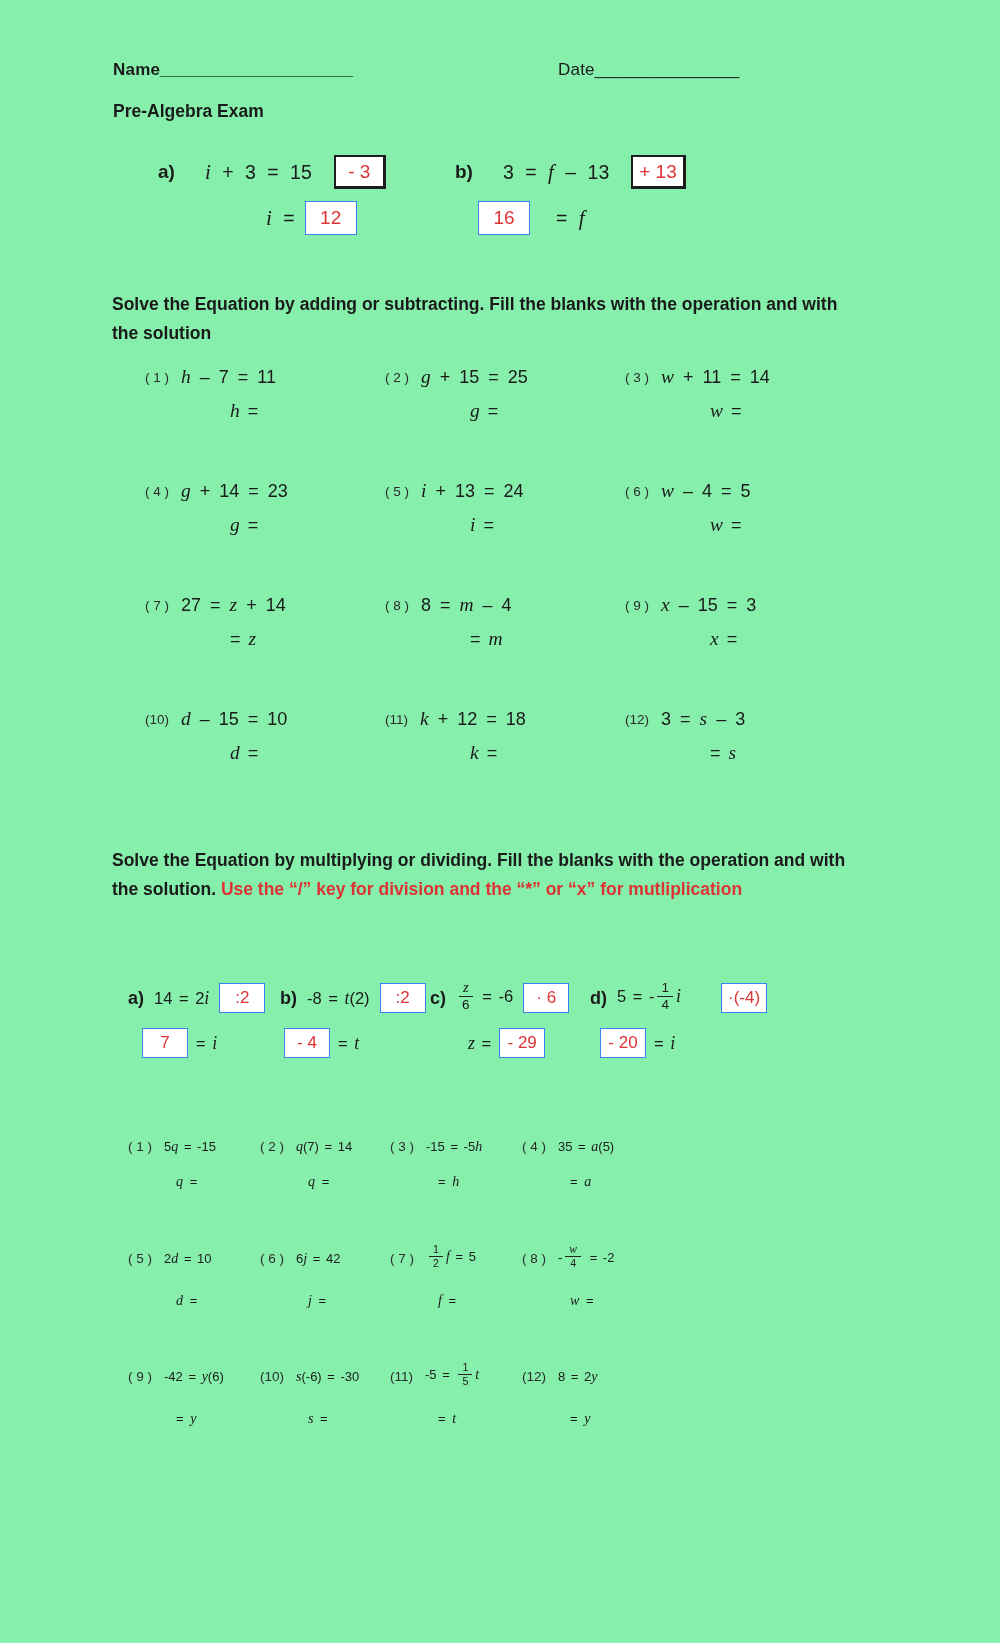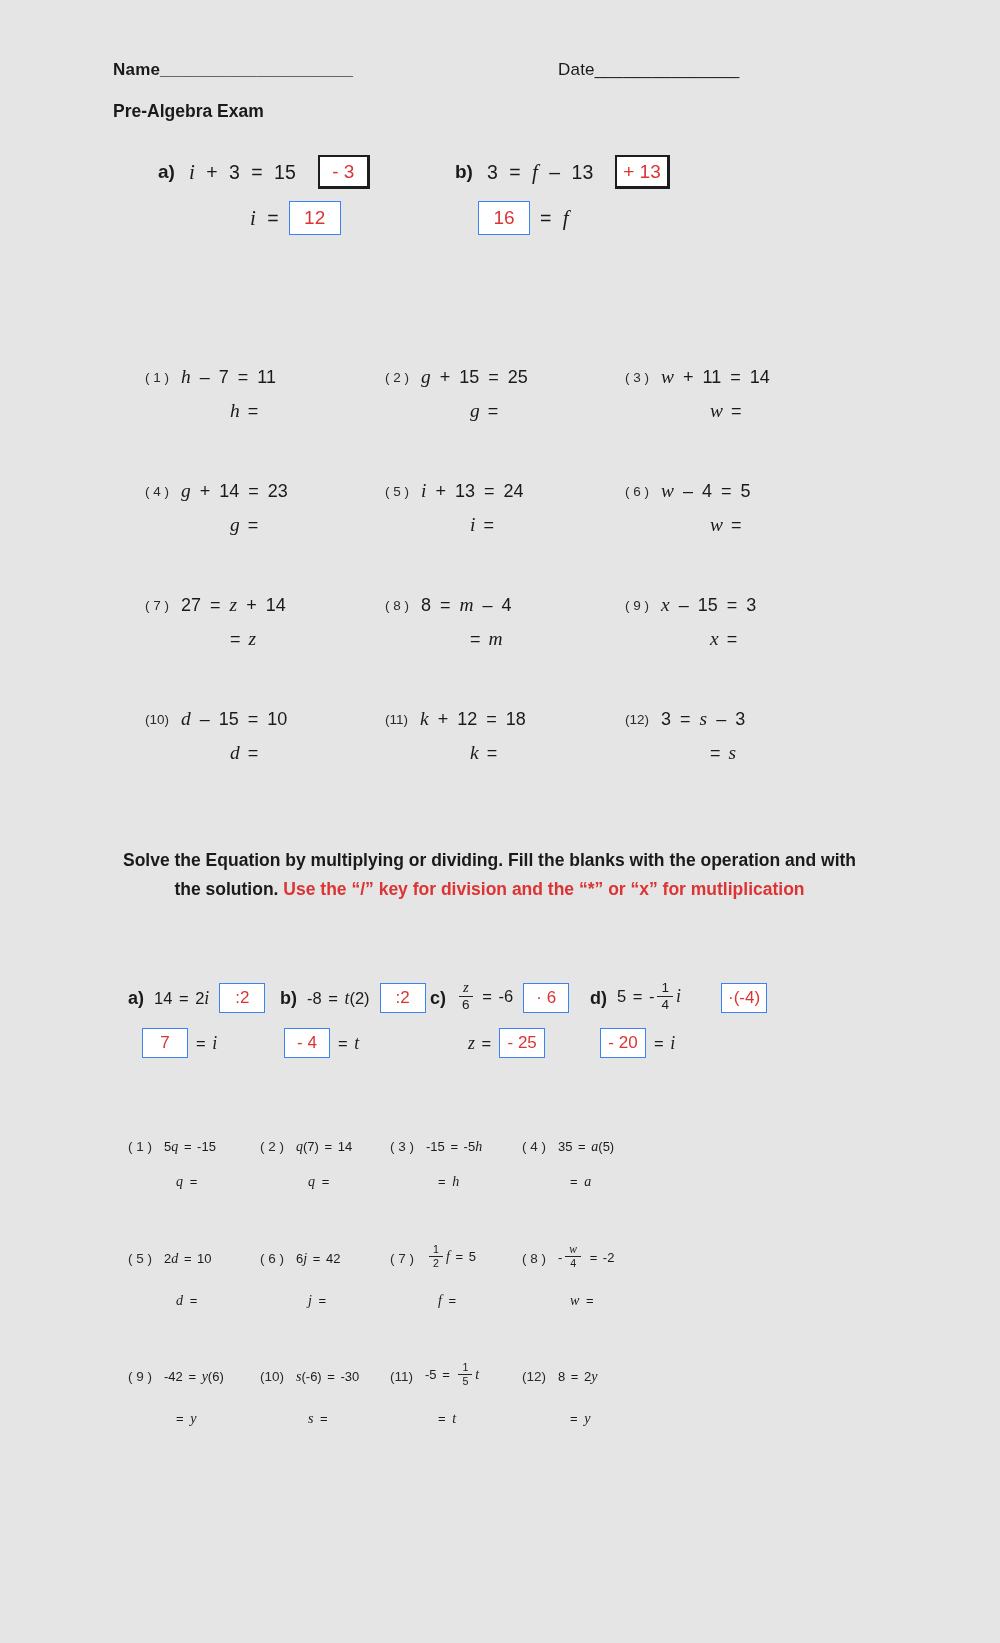--- a/index.html
+++ b/index.html
@@ -1,25 +1,25 @@
 <!DOCTYPE html>
 <html style="--red: #dc3434;"><head>
 <meta charset="utf-8">
 <style>
   html,body{margin:0;padding:0;background:#fff;}
-  .page{position:relative;width:1000px;height:1643px;background:#e5e5e5;
+  .page{position:relative;width:1000px;height:1643px;background:#86efac;
         font-family:"Liberation Sans",sans-serif;color:#1a1a1a;overflow:hidden;}
 
   .name-field{position:absolute;left:113px;top:60px;font-weight:bold;font-size:17px;letter-spacing:.2px;}
   .date-field{position:absolute;left:558px;top:60px;font-weight:normal;font-size:17px;letter-spacing:.2px;}
   .page-title{position:absolute;left:113px;top:101px;font-weight:bold;font-size:17.5px;}
 
   .sec-heading{position:absolute;left:112px;font-weight:bold;font-size:17.5px;line-height:28.5px;}
   .h1{top:290px;width:735px;}
-  .h2{top:846px;width:755px;text-align:center;}
+  .h2{top:846px;width:755px;}
   .red{color:var(--red,#dc3434);}
 
   
   .eq{font-size:18px;word-spacing:4px;white-space:nowrap;}
   .var{font-family:"Liberation Serif",serif;font-style:italic;font-size:1.08em;}
   .pnum{font-size:13.5px;color:#2b2b2b;margin-right:12px;white-space:pre;}
   .frac{display:inline-flex;flex-direction:column;align-items:center;vertical-align:middle;
         font-size:0.82em;margin:0 3px;transform:translateY(-2px);}
   .frac .fnum{border-bottom:1.7px solid #222;padding:0 4px;line-height:1.15;}
   .frac .fden{line-height:1.15;padding:0 2px;}
@@ -30,21 +30,21 @@
        font-size:19px;box-sizing:border-box;white-space:nowrap;}
   .box.strong{border:2px solid #1d1d1d;border-right-width:3px;border-bottom-width:3px;}
 
   
   .exg .line1{display:flex;align-items:center;}
   .exg .exlabel{font-weight:bold;font-size:19px;margin-right:14px;}
   .exg .opbox{margin-left:22px;}
   .exg .line2{display:flex;align-items:center;gap:10px;}
 
   .ex1-row{position:absolute;left:158px;top:153px;display:flex;gap:43px;}
-  .ex1-row .eq{font-size:19.5px;word-spacing:6px;}
+  .ex1-row .eq{font-size:19.5px;word-spacing:6px;margin-left:16px;}
   .ex1-row .line1{min-height:38px;}
   .ex1-row .line2{margin-top:10px;}
   .ex1-row .exg:nth-child(1){width:254px;}
   .ex1-row .exg:nth-child(1) .line2{margin-left:92px;}
   .ex1-row .exg:nth-child(2) .line2{margin-left:23px;}
 
   .ex2-row{position:absolute;left:128px;top:972px;display:flex;}
   .ex2-row .eq{font-size:16.5px;word-spacing:2px;}
   .ex2-row .exlabel{font-size:18px;margin-right:10px;}
   .ex2-row .box{min-width:46px;height:30px;font-size:17px;}
@@ -101,20 +101,21 @@
           <span class="eq">3 = <i class="var">f</i> – 13</span>
           <span class="box opbox strong">+ 13</span>
         </div>
         <div class="line2">
           <span class="box">16</span>
           <span class="eq">= <i class="var">f</i></span>
         </div>
       </div>
     </div>
 
+  <div class="sec-heading h1">Solve the Equation by adding or subtracting. Fill the blanks with the operation and with the solution</div>
 
   <div class="grid g1" id="grid1">
       <div class="cell">
         <div class="line1">
           <span class="pnum">( 1 )</span>
           <span class="eq"><i class="var">h</i> – 7 = 11</span>
         </div>
         <div class="ansline"><span class="eq"><i class="var">h</i> =</span></div>
       </div>
       <div class="cell">
@@ -227,21 +228,21 @@
         <div class="line1">
           <span class="exlabel">c)</span>
           <span class="eq"><span class="frac">
               <span class="fnum"><i class="var">z</i></span>
               <span class="fden">6</span>
             </span> = -6</span>
           <span class="box opbox">· 6</span>
         </div>
         <div class="line2">
           <span class="eq"><i class="var">z</i>  =</span>
-          <span class="box">- 25</span>
+          <span class="box">- 29</span>
         </div>
       </div>
       <div class="exg">
         <div class="line1">
           <span class="exlabel">d)</span>
           <span class="eq">5 = -<span class="frac">
               <span class="fnum">1</span>
               <span class="fden">4</span>
             </span><i class="var">i</i></span>
           <span class="box opbox">·(-4)</span>

